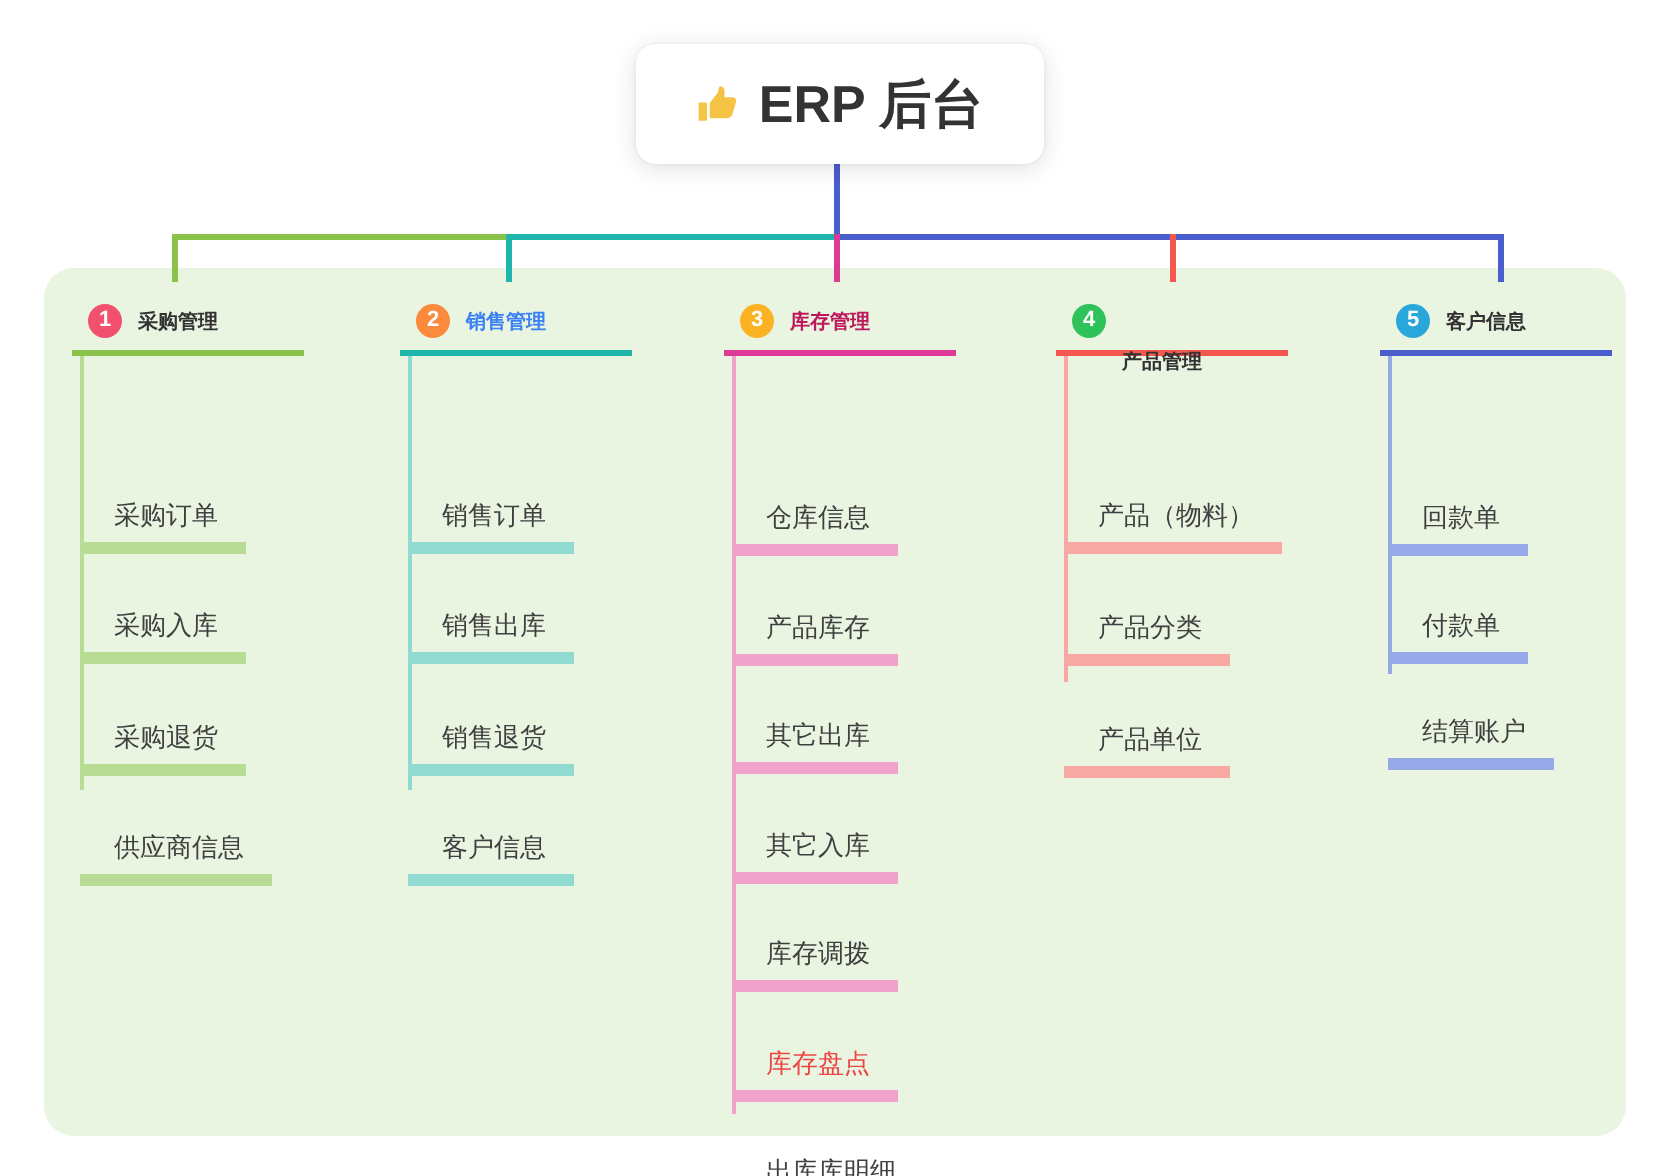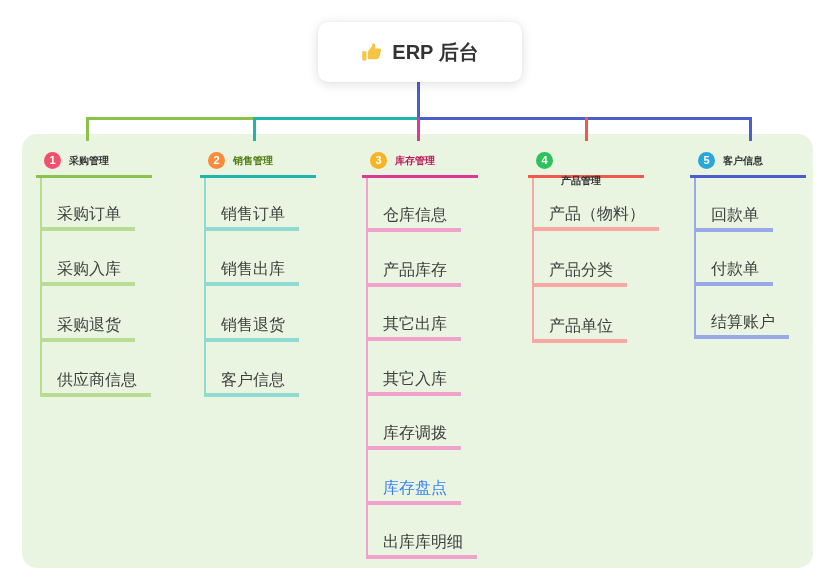--- a/index.html
+++ b/index.html
@@ -5,37 +5,37 @@
   html,body{margin:0;padding:0;background:#ffffff;}
   body{font-family:"Liberation Sans","DejaVu Sans",sans-serif;}
   #canvas{position:relative;width:839px;height:588px;background:#ffffff;overflow:hidden;}
   .panel{position:absolute;left:22px;top:134px;width:791px;height:434px;border-radius:15px;}
   .line{position:absolute;}
   .root-node{
     position:absolute;left:318px;top:22px;width:204px;height:60px;
     background:#ffffff;border-radius:10px;
     box-shadow:0 2px 12px rgba(0,0,0,0.13),0 0 2px rgba(0,0,0,0.06);
     display:flex;align-items:center;justify-content:center;gap:10px;
-    font-size:20px;font-weight:600;color:#333;
+    font-size:26px;font-weight:600;color:#333;
   }
   .thumb{display:flex;align-items:center;}
   .branch-header{
     position:absolute;top:146px;width:116px;height:32px;box-sizing:border-box;
     display:flex;align-items:center;gap:8px;padding-left:8px;
     border-bottom:3px solid #000;
   }
   .badge{
     flex:0 0 17px;width:17px;height:17px;border-radius:50%;
     color:#fff;font-size:11px;font-weight:700;line-height:17px;text-align:center;
   }
   .branch-label{font-size:10px;font-weight:600;color:#333;white-space:nowrap;}
   .child-node{
     position:absolute;box-sizing:content-box;
-    padding:0 14px 5px 17px;border-bottom:4px solid #0c4a6e;
-    font-size:16px;line-height:17px;color:#404040;white-space:nowrap;
+    padding:0 14px 5px 17px;border-bottom:6px solid #0c4a6e;
+    font-size:13px;line-height:17px;color:#404040;white-space:nowrap;margin-top:44px;
   }
 </style>
 </head>
 <body>
 
 <div id="canvas" style="background: rgb(255, 255, 255);">
   <div id="panel" class="panel" style="background: rgb(233, 245, 225);"></div>
   <div id="lines">
       <div class="line" style="left: 417px; top: 82px; width: 3px; height: 36px; background: rgb(74, 94, 205);"></div>
       <div class="line" style="left: 86px; top: 117px; width: 169px; height: 3px; background: rgb(138, 194, 74);"></div>
@@ -65,36 +65,36 @@
       <div class="branch-header" style="left: 36px; top: 146px; border-bottom-color: rgb(138, 194, 74);">
         <span class="badge" style="background: rgb(243, 80, 110);">1</span>
         <span class="branch-label" style="color: rgb(51, 51, 51);">采购管理</span>
       </div>
       <div class="child-node" style="left: 40px; top: 205px; border-bottom-color: rgb(185, 220, 148); color: rgb(64, 64, 64);"><span>采购订单</span></div>
       <div class="child-node" style="left: 40px; top: 260px; border-bottom-color: rgb(185, 220, 148); color: rgb(64, 64, 64);"><span>采购入库</span></div>
       <div class="child-node" style="left: 40px; top: 316px; border-bottom-color: rgb(185, 220, 148); color: rgb(64, 64, 64);"><span>采购退货</span></div>
       <div class="child-node" style="left: 40px; top: 371px; border-bottom-color: rgb(185, 220, 148); color: rgb(64, 64, 64);"><span>供应商信息</span></div>
       <div class="branch-header" style="left: 200px; top: 146px; border-bottom-color: rgb(31, 181, 170);">
         <span class="badge" style="background: rgb(251, 138, 60);">2</span>
-        <span class="branch-label" style="color: #4d7c0f;">销售管理</span>
+        <span class="branch-label" style="color: #3b82f6;">销售管理</span>
       </div>
       <div class="child-node" style="left: 204px; top: 205px; border-bottom-color: rgb(144, 218, 210); color: rgb(64, 64, 64);"><span>销售订单</span></div>
       <div class="child-node" style="left: 204px; top: 260px; border-bottom-color: rgb(144, 218, 210); color: rgb(64, 64, 64); text-align: center;"><span>销售出库</span></div>
       <div class="child-node" style="left: 204px; top: 316px; border-bottom-color: rgb(144, 218, 210); color: rgb(64, 64, 64);"><span>销售退货</span></div>
       <div class="child-node" style="left: 204px; top: 371px; border-bottom-color: rgb(144, 218, 210); color: rgb(64, 64, 64);"><span>客户信息</span></div>
       <div class="branch-header" style="left: 362px; top: 146px; border-bottom-color: rgb(221, 58, 150);">
         <span class="badge" style="background: rgb(251, 179, 36);">3</span>
         <span class="branch-label" style="color: #be185d; font-family: Liberation Mono, monospace;">库存管理</span>
       </div>
       <div class="child-node" style="left: 366px; top: 206px; border-bottom-color: rgb(240, 162, 204); color: rgb(64, 64, 64);"><span>仓库信息</span></div>
       <div class="child-node" style="left: 366px; top: 261px; border-bottom-color: rgb(240, 162, 204); color: rgb(64, 64, 64);"><span>产品库存</span></div>
       <div class="child-node" style="left: 366px; top: 315px; border-bottom-color: rgb(240, 162, 204); color: rgb(64, 64, 64);"><span>其它出库</span></div>
       <div class="child-node" style="left: 366px; top: 370px; border-bottom-color: rgb(240, 162, 204); color: rgb(64, 64, 64);"><span>其它入库</span></div>
       <div class="child-node" style="left: 366px; top: 424px; border-bottom-color: rgb(240, 162, 204); color: rgb(64, 64, 64);"><span>库存调拨</span></div>
-      <div class="child-node" style="left: 366px; top: 479px; border-bottom-color: rgb(240, 162, 204); color: #3b82f6;"><span>库存盘点</span></div>
+      <div class="child-node" style="left: 366px; top: 479px; border-bottom-color: rgb(240, 162, 204); color: #ef4444;"><span>库存盘点</span></div>
       <div class="child-node" style="left: 366px; top: 533px; border-bottom-color: rgb(240, 162, 204); color: rgb(64, 64, 64);"><span>出库库明细</span></div>
       <div class="branch-header" style="left: 528px; top: 146px; border-bottom-color: rgb(244, 87, 77);">
         <span class="badge" style="background: rgb(47, 194, 91);">4</span>
         <span class="branch-label" style="color: rgb(51, 51, 51); margin-top: 40px;">产品管理</span>
       </div>
       <div class="child-node" style="left: 532px; top: 205px; border-bottom-color: rgb(248, 168, 162); color: rgb(64, 64, 64);"><span>产品（物料）</span></div>
       <div class="child-node" style="left: 532px; top: 261px; border-bottom-color: rgb(248, 168, 162); color: rgb(64, 64, 64);"><span>产品分类</span></div>
       <div class="child-node" style="left: 532px; top: 317px; border-bottom-color: rgb(248, 168, 162); color: rgb(64, 64, 64);"><span>产品单位</span></div>
       <div class="branch-header" style="left: 690px; top: 146px; border-bottom-color: rgb(74, 94, 205);">
         <span class="badge" style="background: rgb(42, 167, 218);">5</span>

